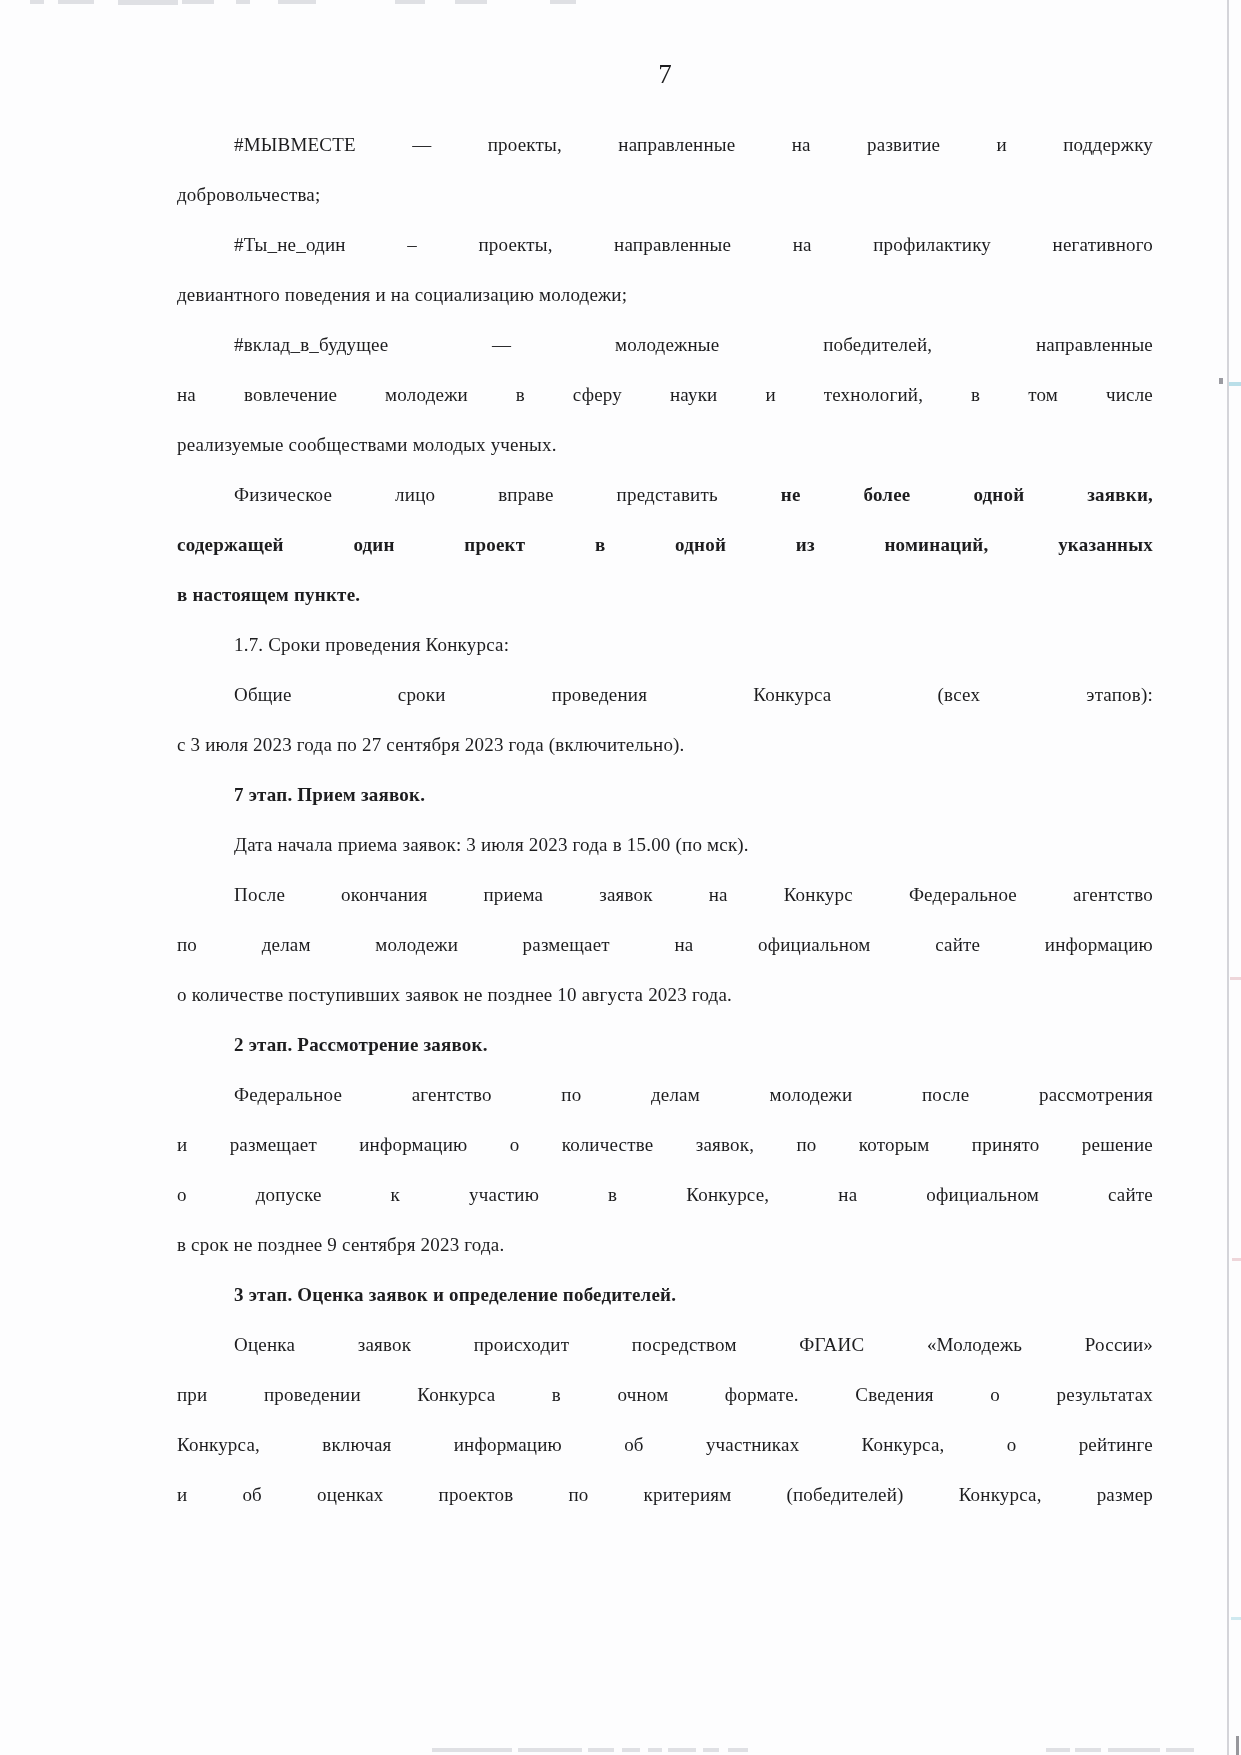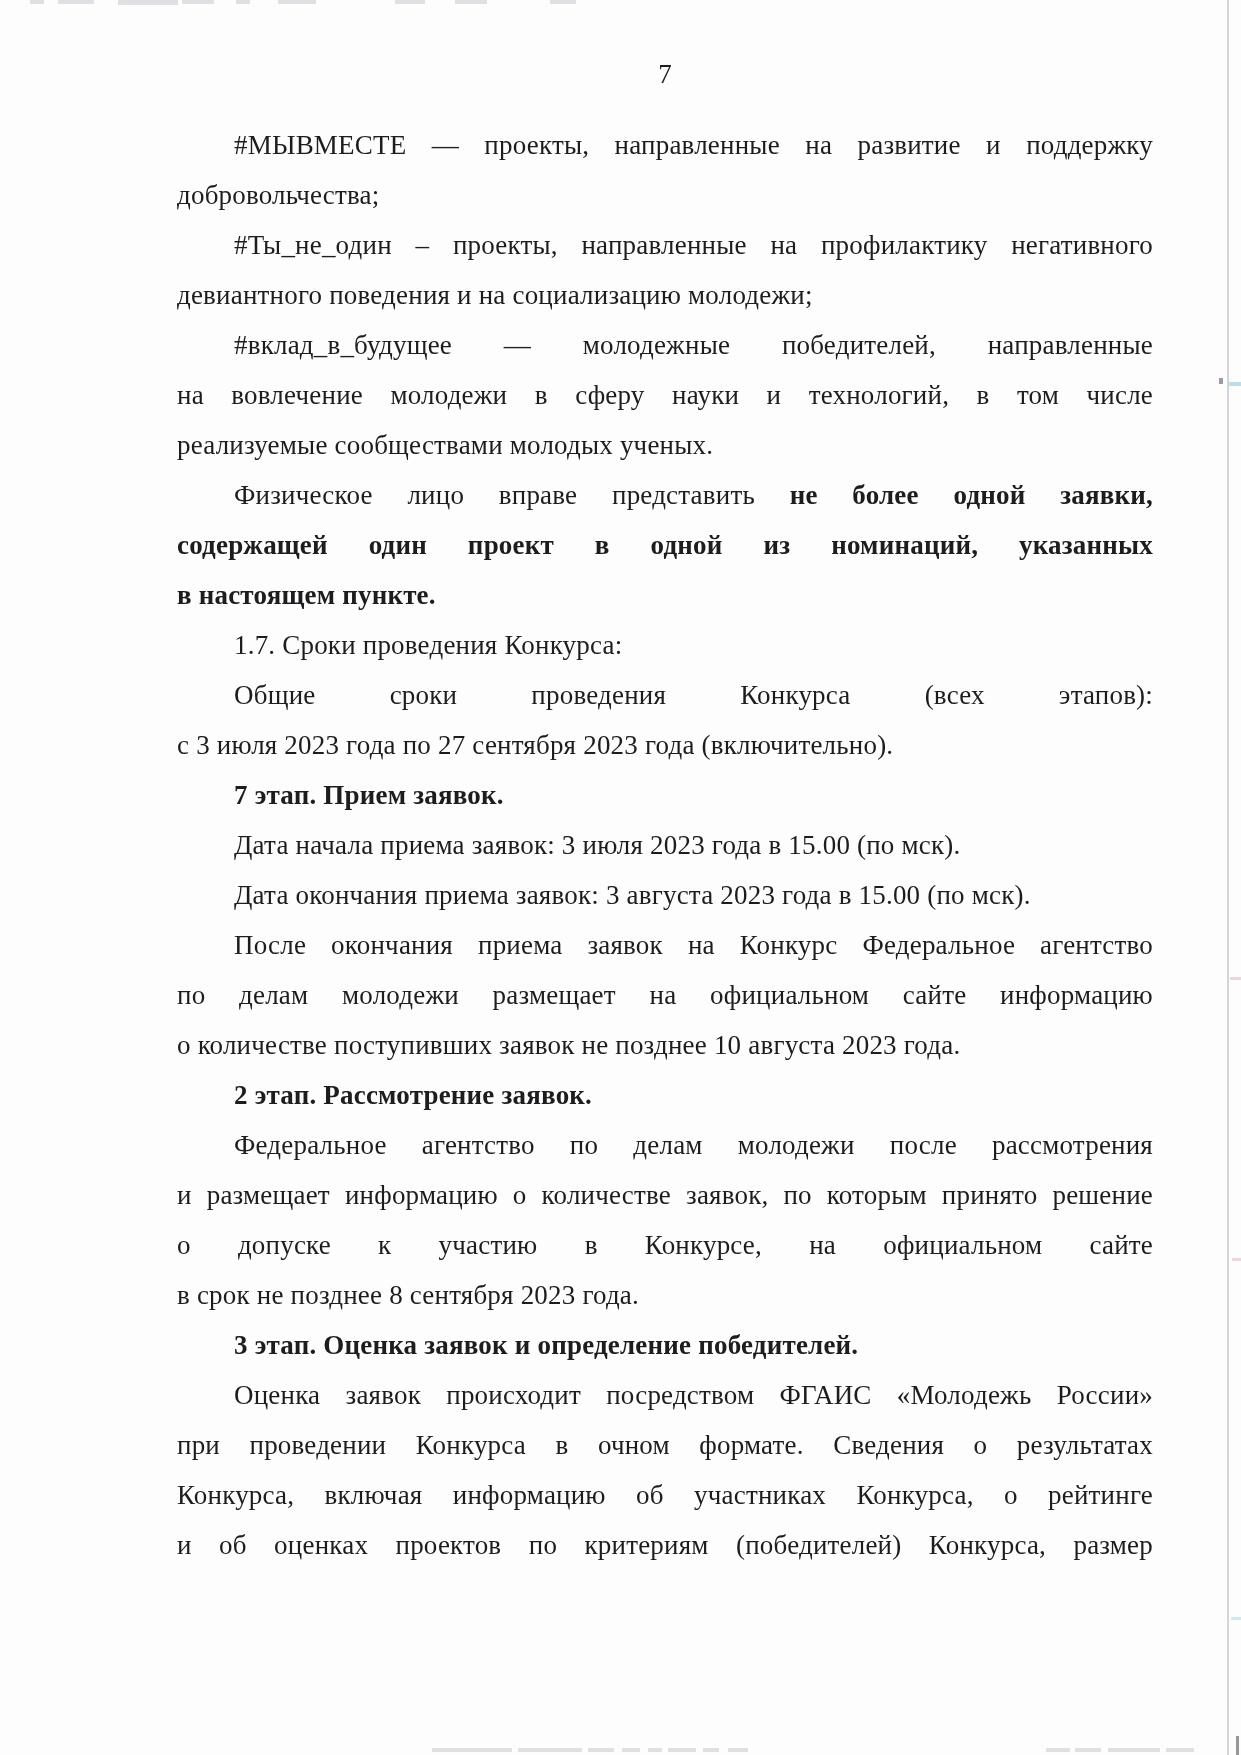--- a/index.html
+++ b/index.html
@@ -32,21 +32,21 @@
     line-height: 32px;
     text-align: center;
     font-size: 27px;
   }
   .text-block {
     margin-top: 30px;
   }
   .line {
     height: 50px;
     line-height: 50px;
-    font-size: 27px;
+    font-size: 19px;
     text-align: left;
     overflow: hidden;
     letter-spacing: 0.2px;
   }
   .line.indent {
     padding-left: 57px;
   }
   .line.just {
     text-align: justify;
     text-align-last: justify;
@@ -111,29 +111,28 @@
         <div class="line just"><span>на вовлечение молодежи в сферу науки и технологий, в том числе</span></div>
         <div class="line"><span>реализуемые сообществами молодых ученых.</span></div>
         <div class="line indent just"><span>Физическое лицо вправе представить </span><span class="bold">не более одной заявки,</span></div>
         <div class="line just"><span class="bold">содержащей один проект в одной из номинаций, указанных</span></div>
         <div class="line"><span class="bold">в настоящем пункте.</span></div>
         <div class="line indent"><span>1.7. Сроки проведения Конкурса:</span></div>
         <div class="line indent just"><span>Общие сроки проведения Конкурса (всех этапов):</span></div>
         <div class="line"><span>с 3 июля 2023 года по 27 сентября 2023 года (включительно).</span></div>
         <div class="line indent"><span class="bold">7 этап. Прием заявок.</span></div>
         <div class="line indent"><span>Дата начала приема заявок: 3 июля 2023 года в 15.00 (по мск).</span></div>
-        <div class="line indent"><span>Дата окончания приема заявок: 3 августа 2023 года в 15.00 (по мск).</span></div>
         <div class="line indent just"><span>После окончания приема заявок на Конкурс Федеральное агентство</span></div>
         <div class="line just"><span>по делам молодежи размещает на официальном сайте информацию</span></div>
         <div class="line"><span>о количестве поступивших заявок не позднее 10 августа 2023 года.</span></div>
         <div class="line indent"><span class="bold">2 этап. Рассмотрение заявок.</span></div>
         <div class="line indent just"><span>Федеральное агентство по делам молодежи после рассмотрения</span></div>
         <div class="line just"><span>и размещает информацию о количестве заявок, по которым принято решение</span></div>
         <div class="line just"><span>о допуске к участию в Конкурсе, на официальном сайте</span></div>
-        <div class="line"><span>в срок не позднее 8 сентября 2023 года.</span></div>
+        <div class="line"><span>в срок не позднее 9 сентября 2023 года.</span></div>
         <div class="line indent"><span class="bold">3 этап. Оценка заявок и определение победителей.</span></div>
         <div class="line indent just"><span>Оценка заявок происходит посредством ФГАИС «Молодежь России»</span></div>
         <div class="line just"><span>при проведении Конкурса в очном формате. Сведения о результатах</span></div>
         <div class="line just"><span>Конкурса, включая информацию об участниках Конкурса, о рейтинге</span></div>
         <div class="line just"><span>и об оценках проектов по критериям (победителей) Конкурса, размер</span></div>
       </div>
   </div>
 </div>
 
 </body></html>

